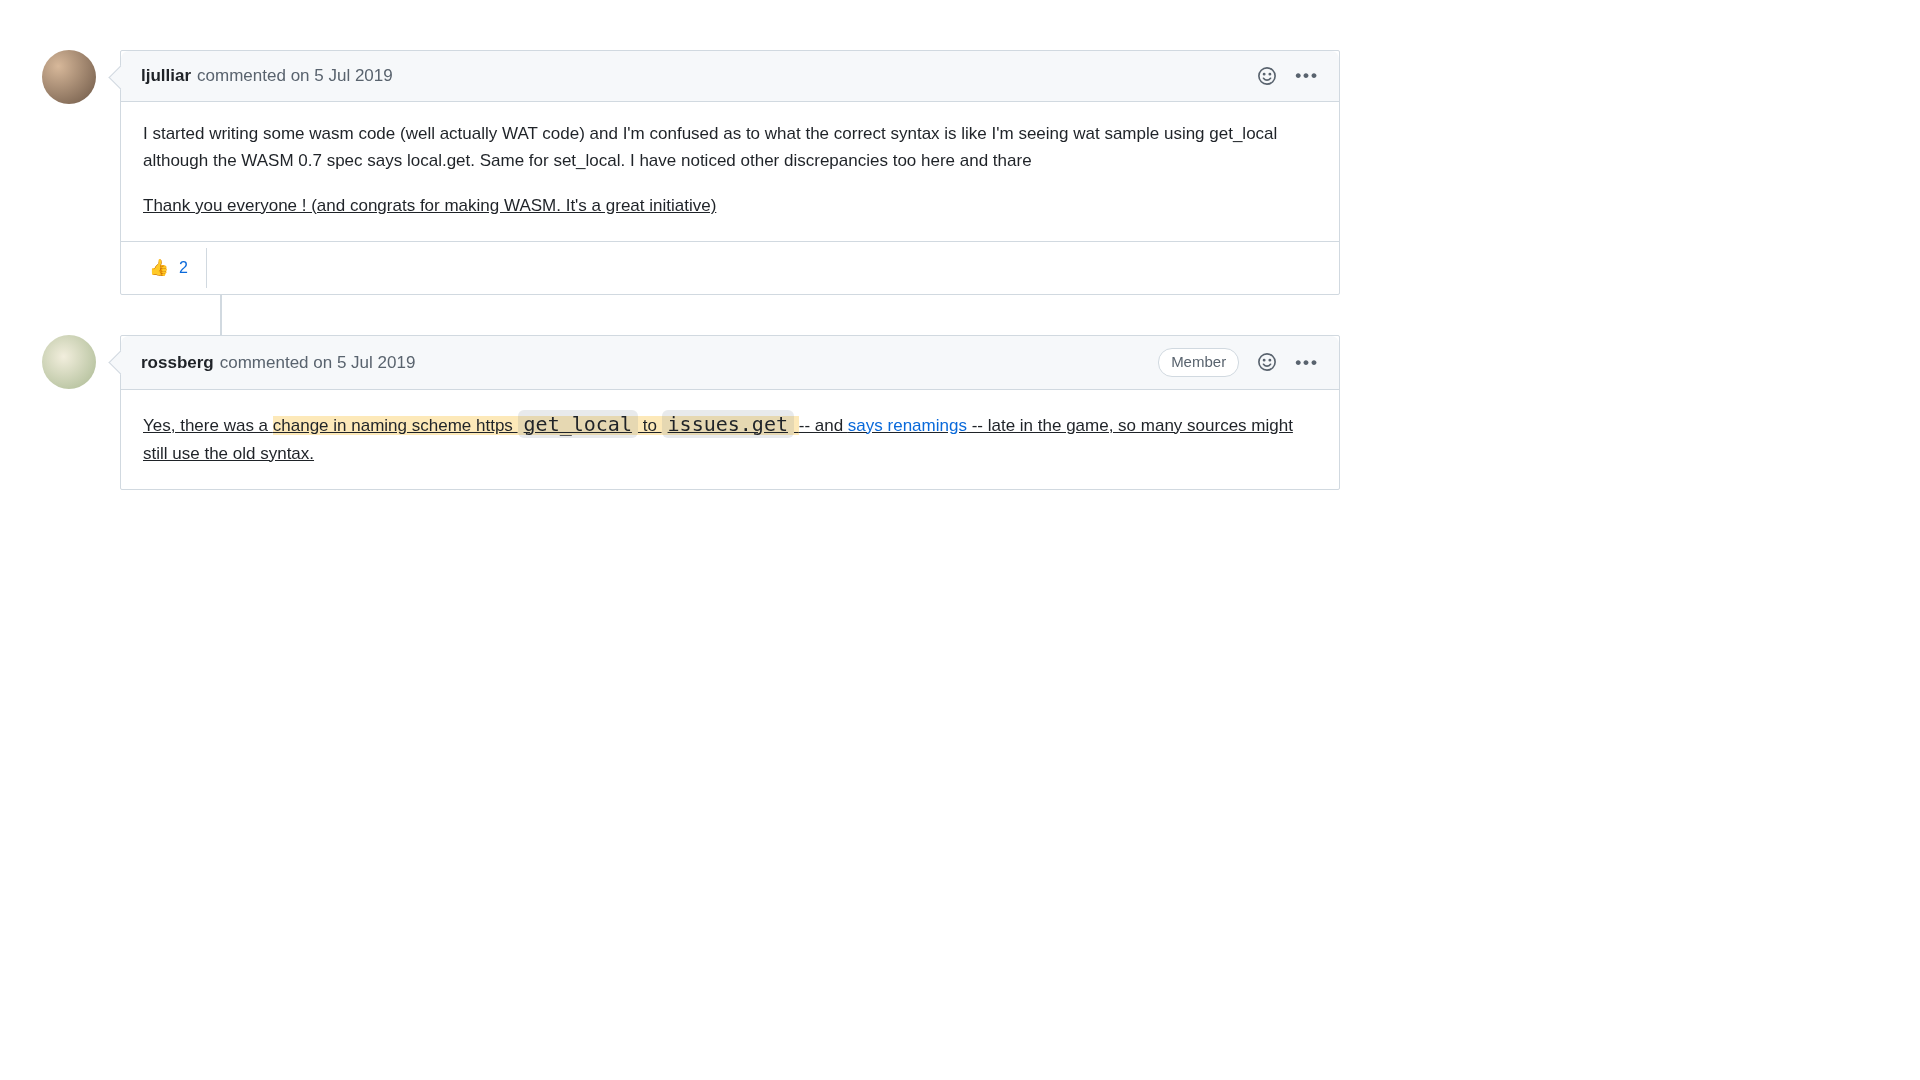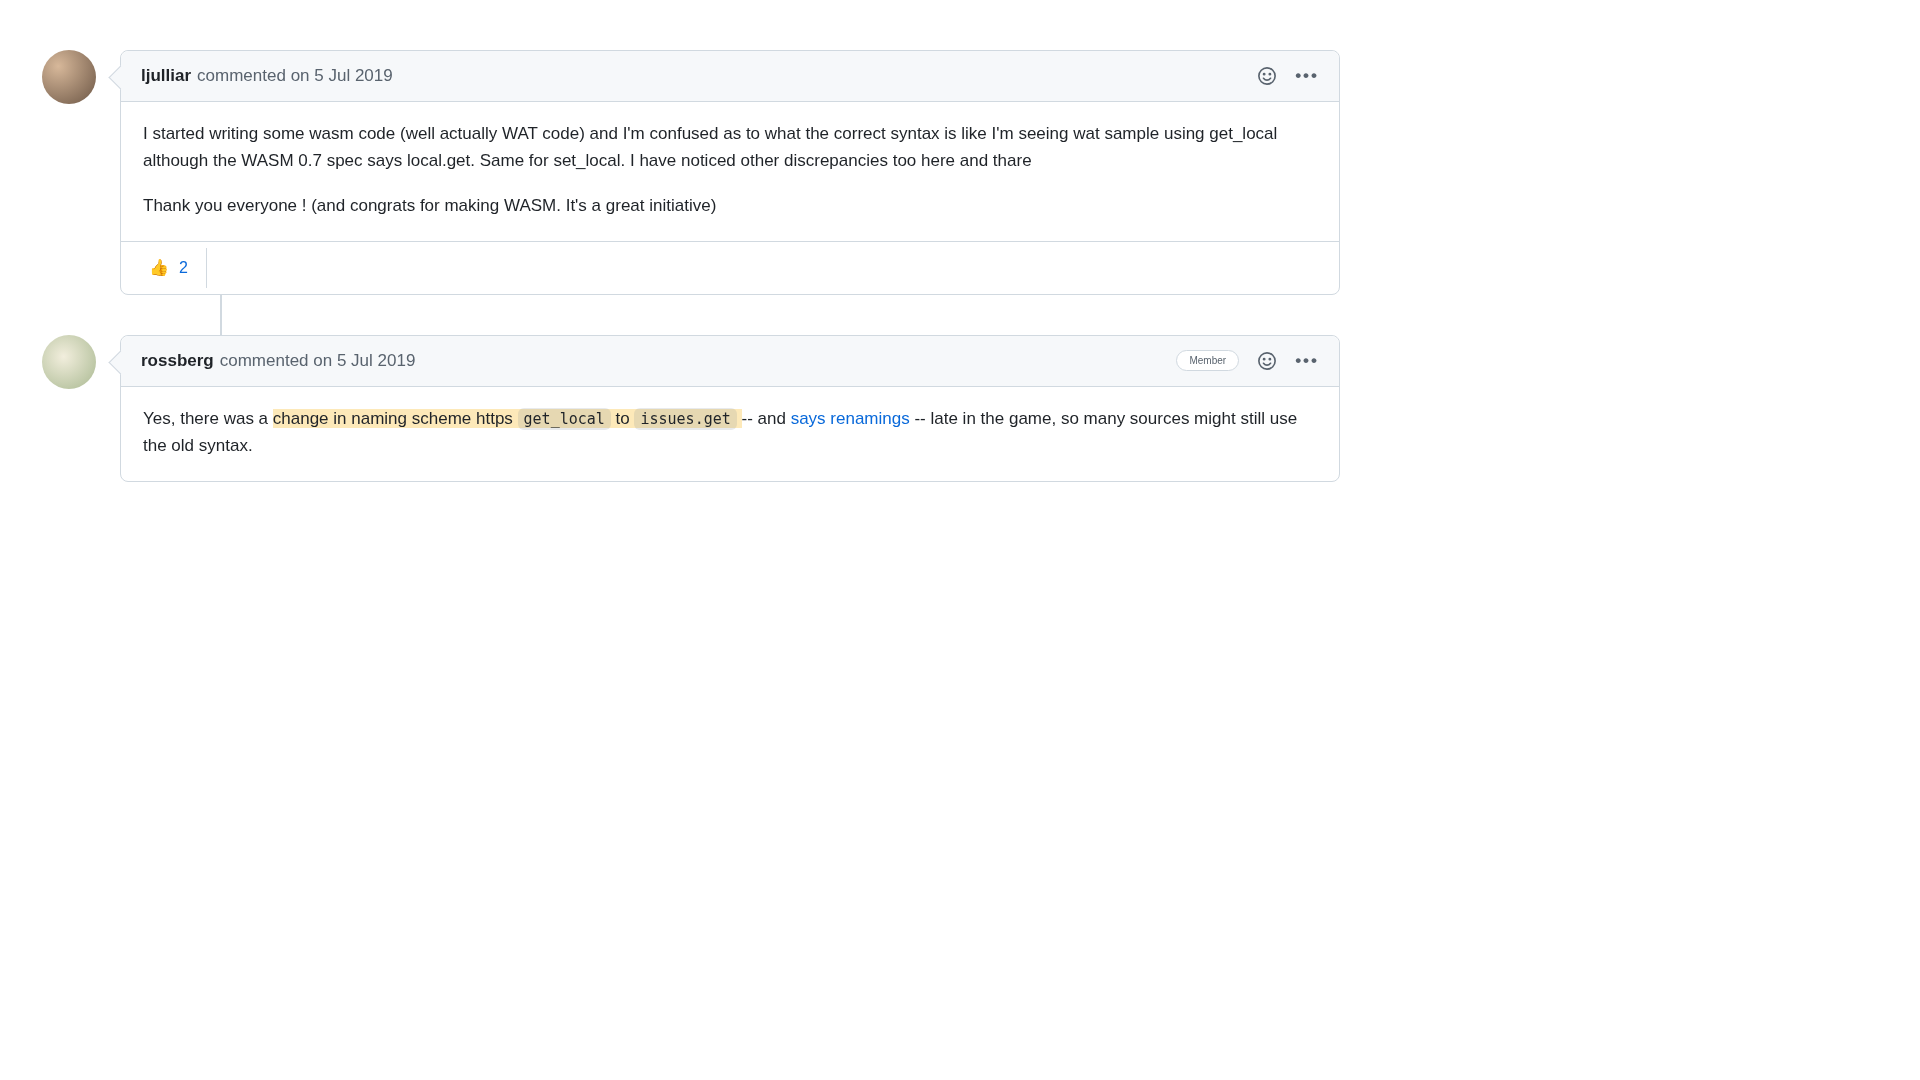--- a/index.html
+++ b/index.html
@@ -40,21 +40,21 @@
     width: 54px;
     height: 54px;
     border-radius: 50%;
     background: #888;
     z-index: 2;
   }
   .avatar.one { background: radial-gradient(circle at 30% 30%, #d7b89a, #6b5544); }
   .avatar.two { background: radial-gradient(circle at 40% 40%, #f2eedd, #a8b890); }
   .comment-box {
     border: 1px solid #d1d9e0;
-    border-radius: 8px;
+    border-radius: 2px;
     background: #ffffff;
     position: relative;
     z-index: 2;
   }
   .comment-box::before {
     content: "";
     position: absolute;
     left: -9px;
     top: 18px;
     width: 16px;
@@ -82,47 +82,47 @@
   .header-right {
     margin-left: auto;
     display: flex;
     align-items: center;
     gap: 18px;
   }
   .badge {
     border: 1px solid #d1d9e0;
     border-radius: 14px;
     padding: 2px 12px;
-    font-size: 10px;
+    font-size: 15px;
     color: #59636e;
     background: #fff;
   }
   .icon-face, .icon-kebab {
     color: #59636e;
     cursor: pointer;
     display: inline-flex;
     align-items: center;
   }
   .icon-kebab { font-weight: bold; letter-spacing: 2px; }
   .comment-body {
     padding: 18px 22px 22px 22px;
     font-size: 17px;
     line-height: 1.6;
     color: #1f2328;
   }
   .comment-body p { margin-bottom: 18px; }
-  .comment-body p:last-child { margin-bottom: 0; }
+  .comment-body p:last-child { margin-bottom: 0; text-decoration: underline; }
   .link { color: #0969da; }
   .highlight { background: #fde9b9; }
   code {
     font-family: ui-monospace, SFMono-Regular, "SF Mono", Menlo, Consolas, monospace;
     background: rgba(129,139,152,0.12);
     padding: 2px 6px;
     border-radius: 6px;
-    font-size: 15px;
+    font-size: 20px;
   }
   .highlight code { background: rgba(129,139,152,0.18); }
   .reactions {
     border-top: 1px solid #d1d9e0;
     padding: 6px 10px;
     display: flex;
   }
   .reaction-btn {
     border-right: 1px solid #d1d9e0;
     padding: 8px 18px;

